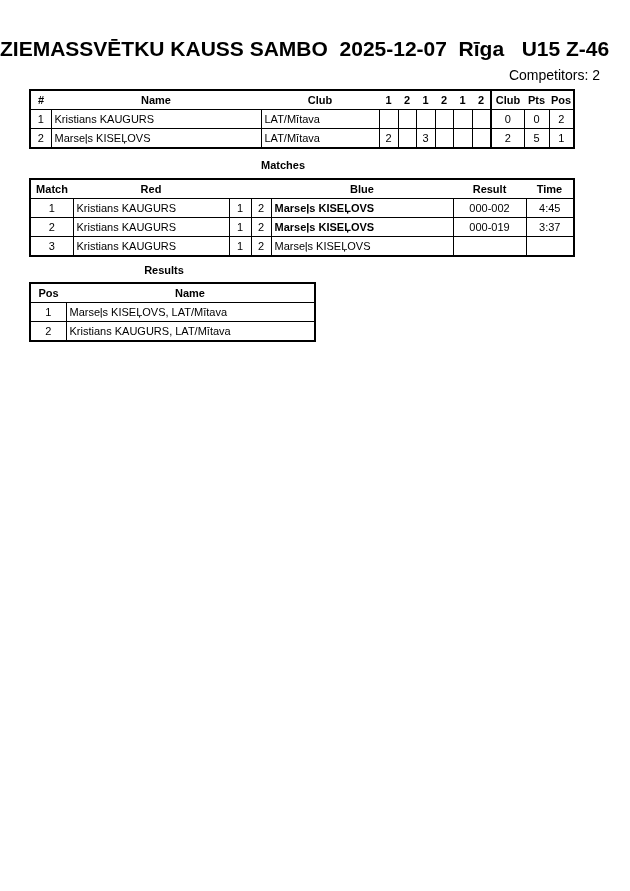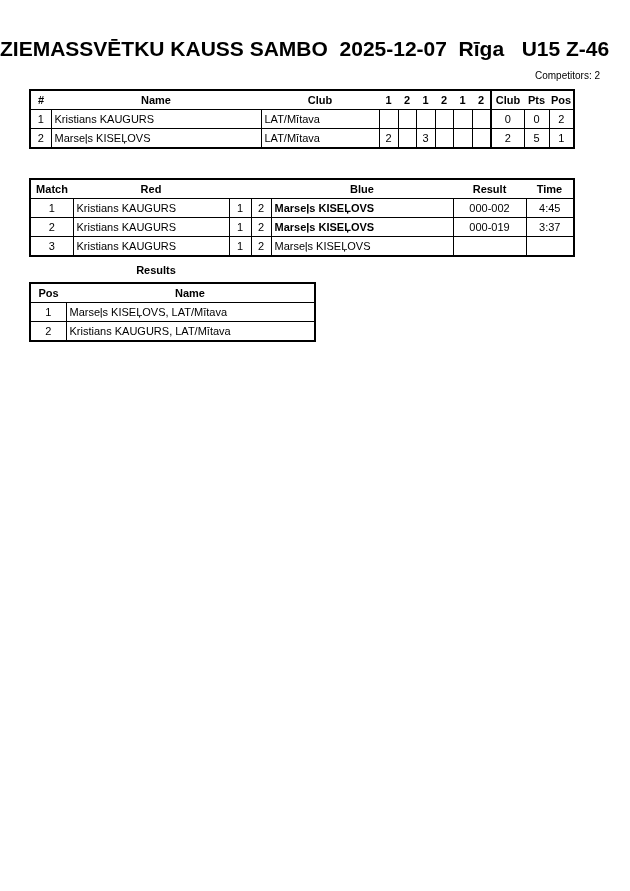--- a/index.html
+++ b/index.html
@@ -27,25 +27,25 @@
   .sec-label {
     position: absolute;
     width: 200px;
     text-align: center;
     font-size: 11px;
     font-weight: bold;
     line-height: 13px;
   }
   #competitors-label { top: 69px; left: 162px; }
   #matches-label     { top: 159px; left: 183px; }
-  #results-label     { top: 264px; left: 56px; }
+  #results-label     { top: 264px; left: 64px; }
   #competitors-count {
     position: absolute;
     top: 69px; right: 30px;
-    font-size: 10px;
+    font-size: 14px;
     line-height: 13px;
   }
   table {
     position: absolute;
     border-collapse: collapse;
     table-layout: fixed;
     font-size: 11px;
     border: 2px solid #000;
   }
   #competitors-table { top: 89px;  left: 29px; width: 544px; }
@@ -136,20 +136,21 @@
         <td></td>
         <td></td>
         <td></td>
         <td class="group-sep">2</td>
         <td>5</td>
         <td>1</td>
       </tr>
     </tbody>
   </table>
 
+  <div class="sec-label" id="matches-label">Matches</div>
 
   <table id="matches-table">
     <colgroup>
       <col style="width:43px">
         <col style="width:156px">
         <col style="width:22px">
       <col style="width:20px">
         <col style="width:182px">
         <col style="width:73px">
       <col style="width:48px">

